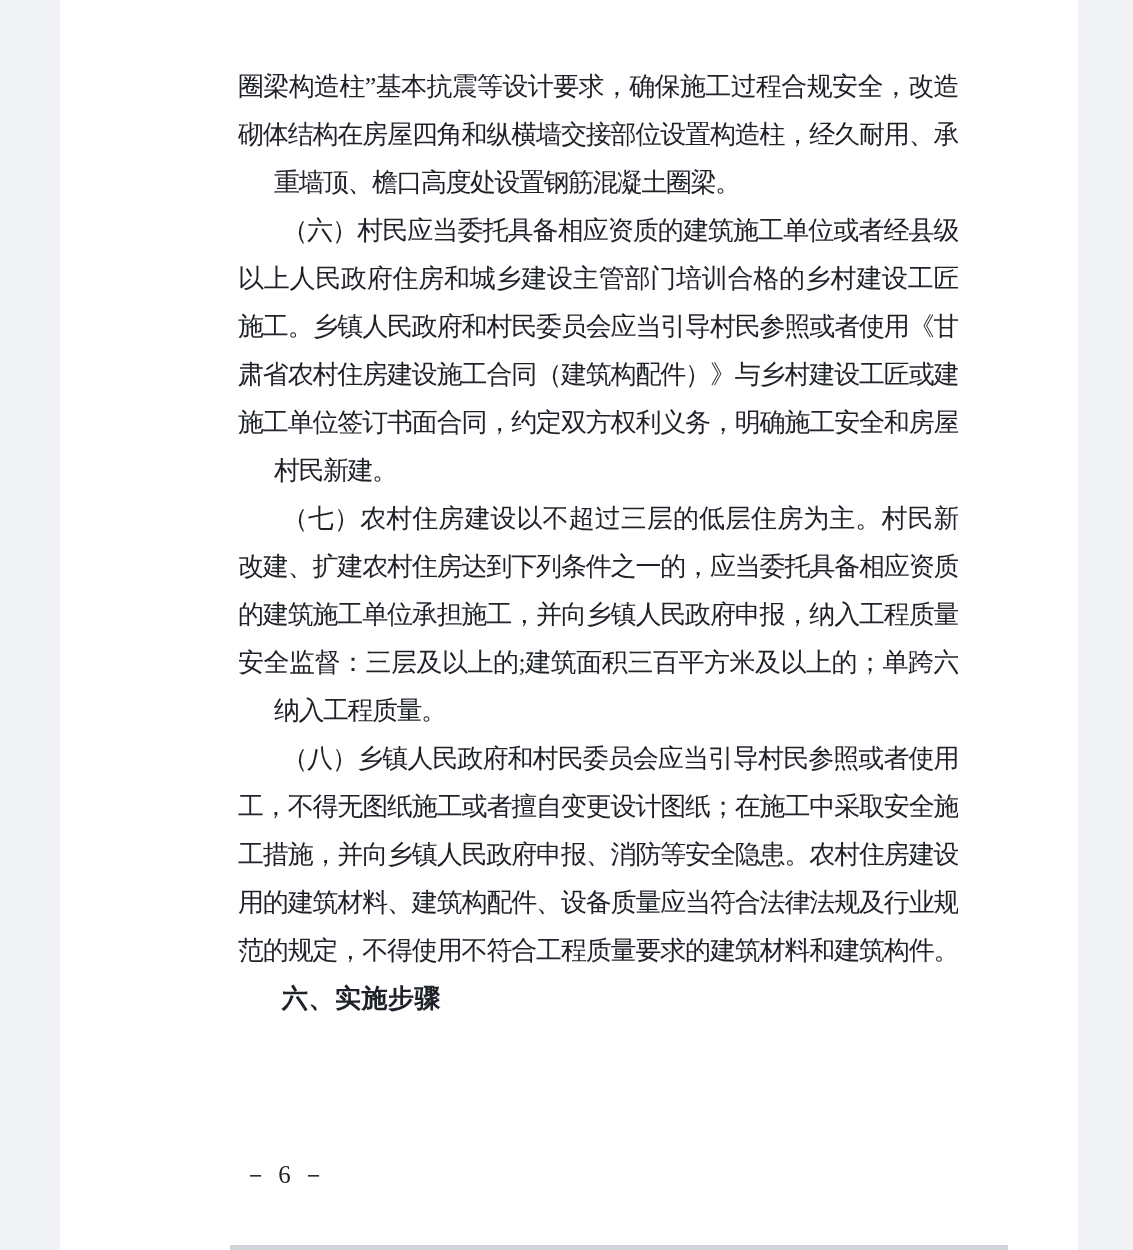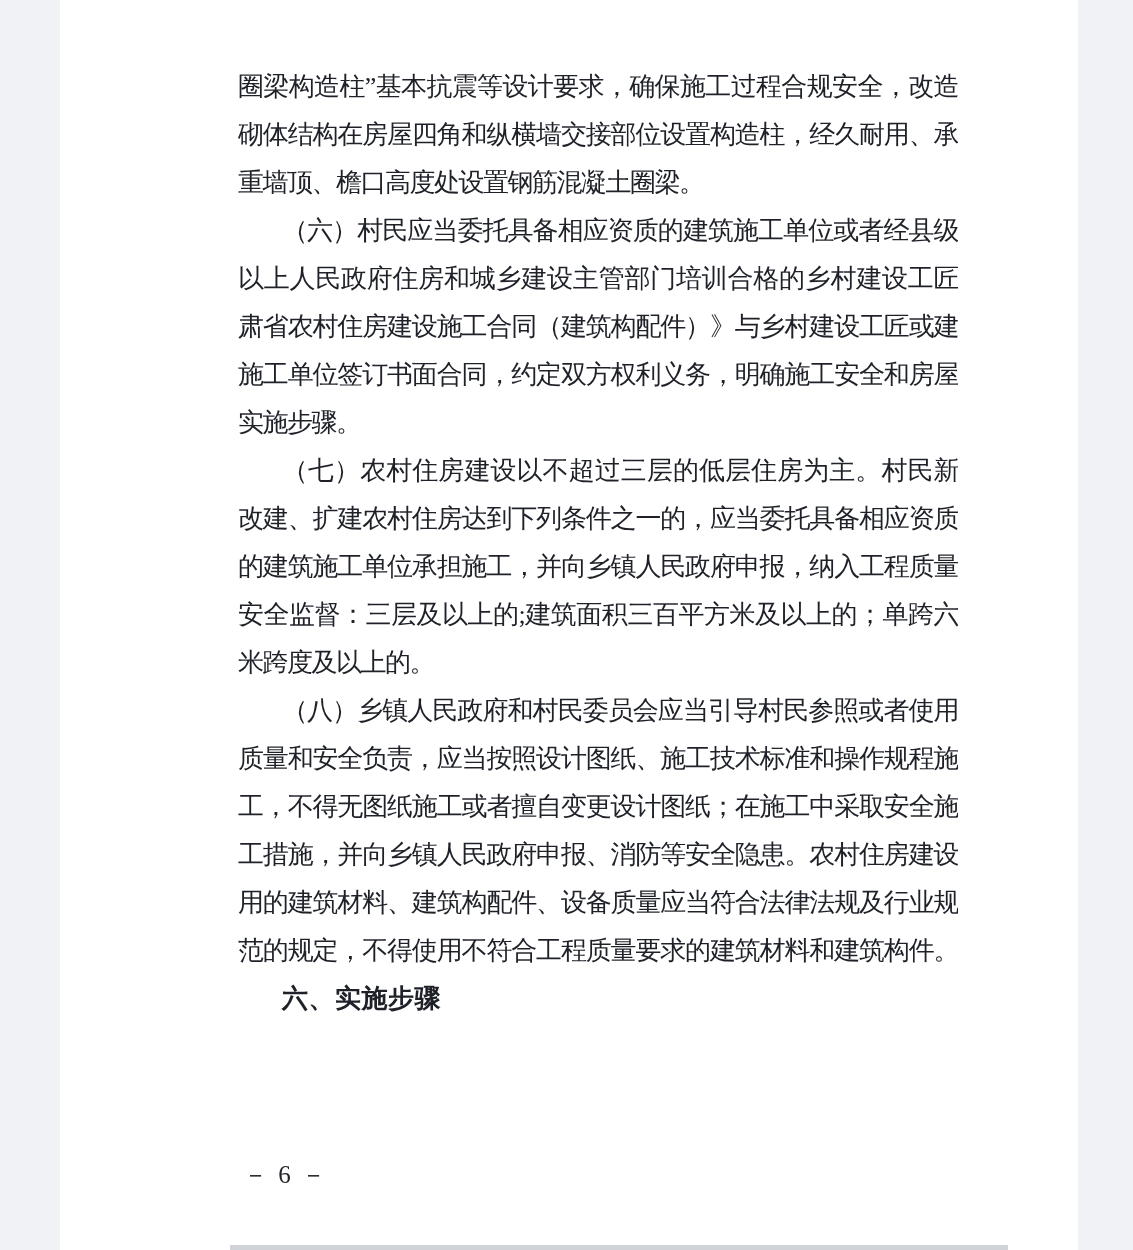--- a/index.html
+++ b/index.html
@@ -35,20 +35,21 @@
     line-height: 48px;
     height: 48px;
     overflow: hidden;
     color: #1e2128;
     text-align: justify;
     text-align-last: justify;
   }
   
   .line.end {
     text-align-last: left;
+    margin-left: 36px;
   }
   
   .line.indent {
     padding-left: 44px;
   }
   
   .line.heading {
     padding-left: 44px;
     text-align-last: left;
     font-family: Liberation Serif, serif;
@@ -79,30 +80,30 @@
 <div class="viewer">
   <div class="page">
 
     <div class="text-block">
 
     <div class="line full">圈梁构造柱”基本抗震等设计要求，确保施工过程合规安全，改造</div>
         <div class="line full">砌体结构在房屋四角和纵横墙交接部位设置构造柱，经久耐用、承</div>
         <div class="line end">重墙顶、檐口高度处设置钢筋混凝土圈梁。</div>
         <div class="line indent">（六）村民应当委托具备相应资质的建筑施工单位或者经县级</div>
         <div class="line full">以上人民政府住房和城乡建设主管部门培训合格的乡村建设工匠</div>
+        <div class="line full">施工。乡镇人民政府和村民委员会应当引导村民参照或者使用《甘</div>
         <div class="line full">肃省农村住房建设施工合同（建筑构配件）》与乡村建设工匠或建筑</div>
         <div class="line full">施工单位签订书面合同，约定双方权利义务，明确施工安全和房屋</div>
-        <div class="line end">实施步骤。</div>
+        <div class="line end">村民新建。</div>
         <div class="line indent">（七）农村住房建设以不超过三层的低层住房为主。村民新建、</div>
         <div class="line full">改建、扩建农村住房达到下列条件之一的，应当委托具备相应资质</div>
         <div class="line full">的建筑施工单位承担施工，并向乡镇人民政府申报，纳入工程质量</div>
         <div class="line full">安全监督：三层及以上的;建筑面积三百平方米及以上的；单跨六</div>
-        <div class="line end">米跨度及以上的。</div>
+        <div class="line end">纳入工程质量。</div>
         <div class="line indent">（八）乡镇人民政府和村民委员会应当引导村民参照或者使用</div>
-        <div class="line full">质量和安全负责，应当按照设计图纸、施工技术标准和操作规程施</div>
         <div class="line full">工，不得无图纸施工或者擅自变更设计图纸；在施工中采取安全施</div>
         <div class="line full">工措施，并向乡镇人民政府申报、消防等安全隐患。农村住房建设使</div>
         <div class="line full">用的建筑材料、建筑构配件、设备质量应当符合法律法规及行业规</div>
         <div class="line full">范的规定，不得使用不符合工程质量要求的建筑材料和建筑构件。</div>
         <div class="line heading">六、实施步骤</div>
       </div>
 
     <div class="page-number">－ 6 －</div>
   </div>
 

